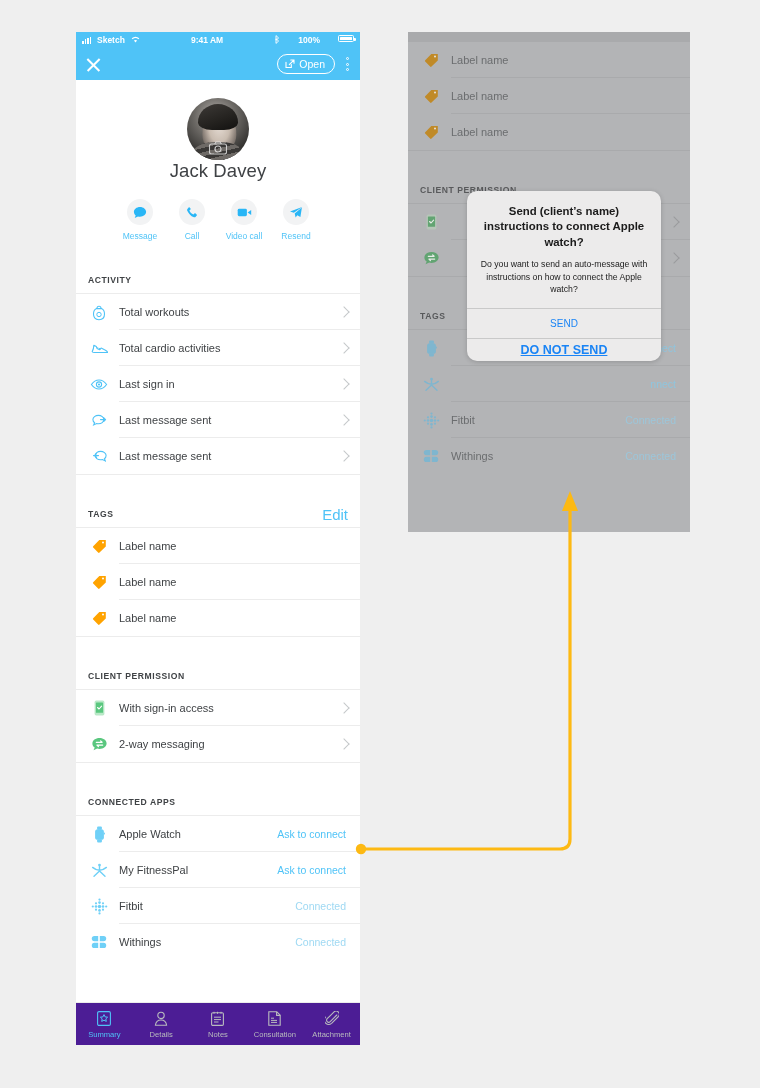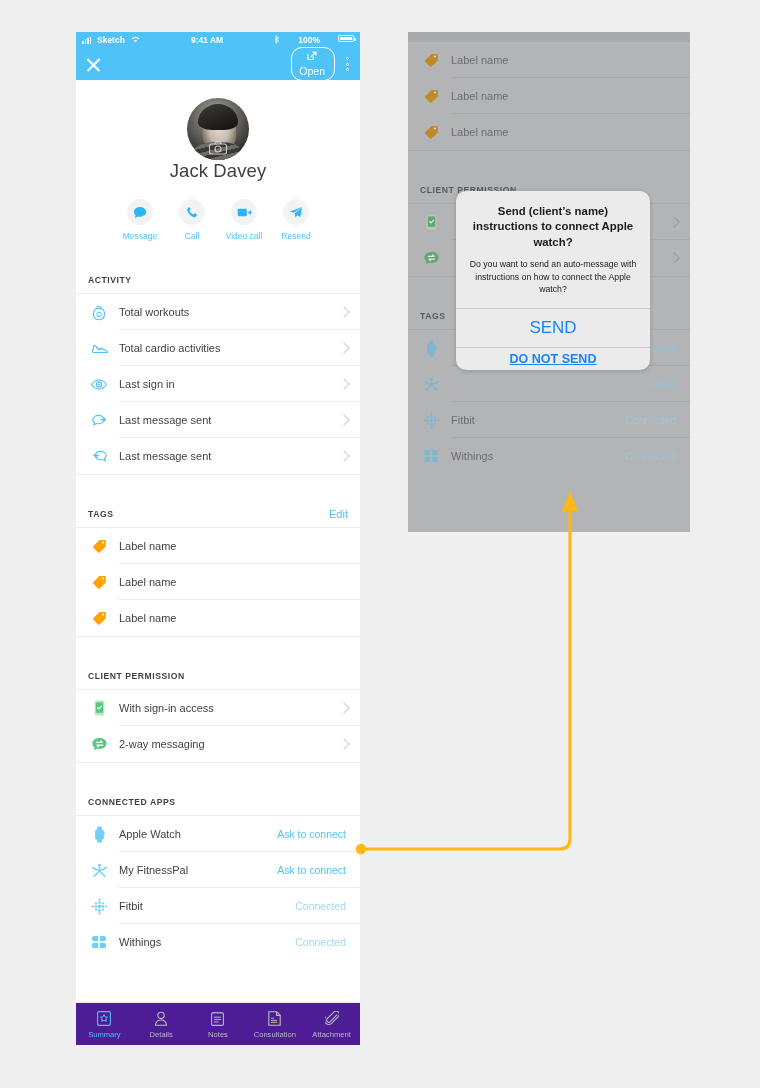--- a/index.html
+++ b/index.html
@@ -73,21 +73,21 @@
   .close-x::before, .close-x::after {
     content:''; position:absolute; left:0; top:8px; width:17px; height:1.6px;
     background:#fff;
   }
   .close-x::before { transform: rotate(45deg); }
   .close-x::after  { transform: rotate(-45deg); }
   .nav-right { display:flex; align-items:center; gap:9px; }
   .open-btn {
     border: 1.2px solid #fff; border-radius: 11px;
     color:#fff; font-size:10.5px; padding: 3px 9px 3px 7px;
-    display:flex; align-items:center; gap:4px; cursor:pointer;flex-direction:column;
+    display:flex; align-items:center; gap:4px; cursor:pointer;
   }
   .ext-icon { width:10px; height:10px; position:relative; display:inline-block;}
   .ext-icon svg { display:block; }
   .kebab { display:flex; flex-direction:column; gap:2.2px; cursor:pointer; padding:2px;}
   .kebab i { width:3px; height:3px; border:1px solid #fff; border-radius:50%; box-sizing:border-box; display:block;}
 
   
   .profile { padding-top: 18px; text-align:center; background:#fff; }
   .avatar-wrap {
     width: 62px; height: 62px; margin: 0 auto; border-radius:50%;
@@ -134,21 +134,21 @@
   .action .lbl { margin-top:6px; font-size:8.5px; color:#4fc3f7; }
 
   
   .sec-head {
     display:flex; justify-content:space-between; align-items:center;
     padding: 0 12px 0 12px; height: 26px;
     font-size: 8.6px; font-weight: bold; color:#3f4245; letter-spacing:.55px;
     border-bottom: 1px solid #ececec;
     background:#fff;
   }
-  .sec-head .edit { color:#4fc3f7; font-size:11px; font-weight:400; letter-spacing:0; cursor:pointer;}
+  .sec-head .edit { color:#4fc3f7; font-size:15px; font-weight:400; letter-spacing:0; cursor:pointer;}
   .sec-spacer { height: 26px; background:#fff; }
 
   .row {
     display:flex; align-items:center; height: 36px; padding: 0 12px;
     background:#fff; position:relative; cursor:pointer;
   }
   .row .ic { width: 22px; flex:0 0 22px; display:flex; align-items:center; justify-content:center; }
   .row .txt { flex:1 1 auto; margin-left: 9px; font-size: 11px; color:#3f4245; }
   .row .right-txt { font-size: 10.5px; color:#4fc3f7; margin-right:2px; }
   .row .right-txt.dim { color:#9fd9f3; }
@@ -184,36 +184,36 @@
   #panel .row .sep { background:#a9aaac; }
   #panel .sec-head { background: transparent; color:#58595b; border-bottom-color:#a9aaac;}
   #panel .sec-spacer { background: transparent; }
   #panel .row .right-txt { color:#8fc5de; }
   #panel .row .right-txt.dim { color:#9cc6da; }
   #panel .row .chev { border-color:#9a9b9d; }
   #panel .group-end { background:#a9aaac; }
 
   
   .alert {
-    position:absolute; left: 48px; top: 159px; width: 194px;
+    position:absolute; left: 59px; top: 159px; width: 194px;
     background: #ecebeb; border-radius: 10px; overflow:hidden;
     box-shadow: 0 1px 5px rgba(0,0,0,.18);
   }
   .alert .a-body { padding: 13px 13px 12px 13px; text-align:center; }
   .alert .a-title {
     font-size: 11.4px; font-weight: bold; color:#1b1b1b; line-height: 1.35;
   }
   .alert .a-msg {
     margin-top: 8px; font-size: 8.7px; color:#1b1b1b; line-height: 1.45;
   }
   .alert .a-btn {
     border-top: 1px solid #c9c9c9; text-align:center;
     color:#1a84f5; cursor:pointer;
   }
-  .alert .a-btn.send { font-size:17px; padding: 9px 0; font-weight:400; }
+  .alert .a-btn.send { font-size:10px; padding: 9px 0; font-weight:400; }
   .alert .a-btn.dns  { font-size:12.5px; padding: 4px 0; font-weight:bold;text-decoration:underline; }
 
   
   #connector { position:absolute; left:0; top:0; width:760px; height:1088px; pointer-events:none; }
 </style>
 </head>
 <body>
 
 <div id="phone">
 

